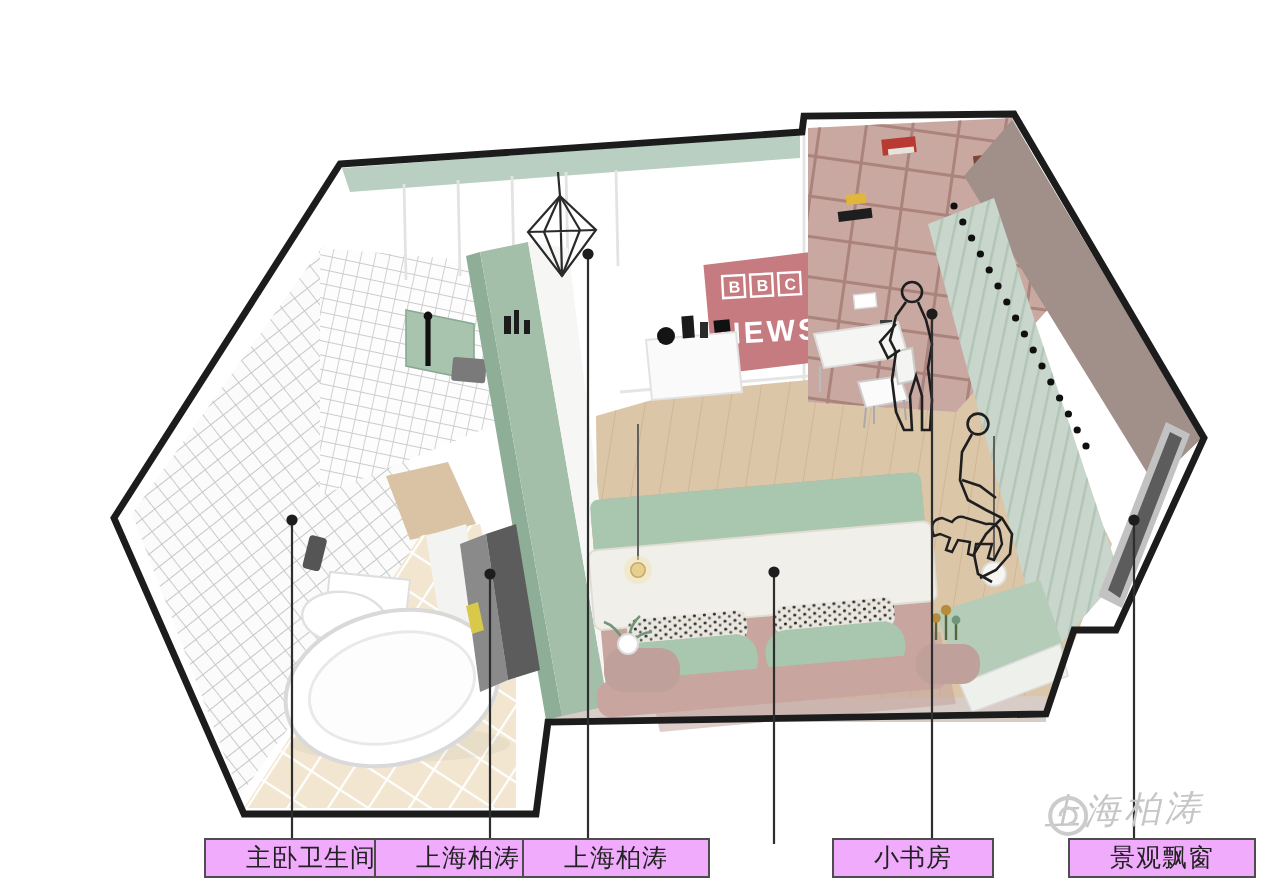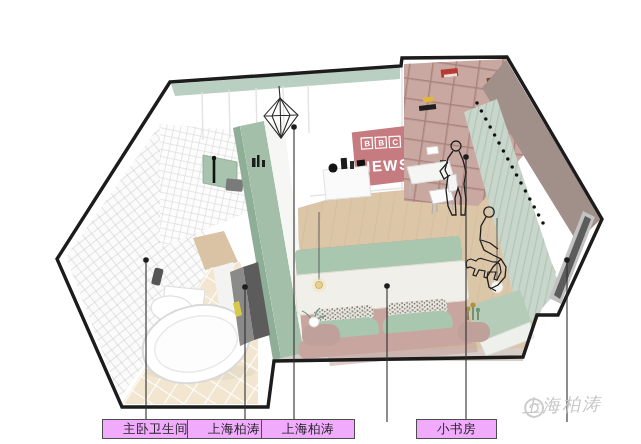--- a/index.html
+++ b/index.html
@@ -293,14 +293,15 @@
     <circle cx="12" cy="14" r="9" fill="none" stroke="#cccccc" stroke-width="2"></circle>
     <path d="M8,14 a4,4 0 1 1 4,4" fill="none" stroke="#cccccc" stroke-width="1.6"></path>
   </svg>
   <span class="wm-text">上海柏涛</span>
 </div>
 
 <div class="callout" style="left:102px">主卧卫生间</div>
 <div class="callout" style="left:187px">上海柏涛</div>
 <div class="callout" style="left:261px">上海柏涛</div>
 <div class="callout" style="left:416px">小书房</div>
+<div class="callout" style="left:534px">景观飘窗</div>
 
 </div>
 
 </body></html>

